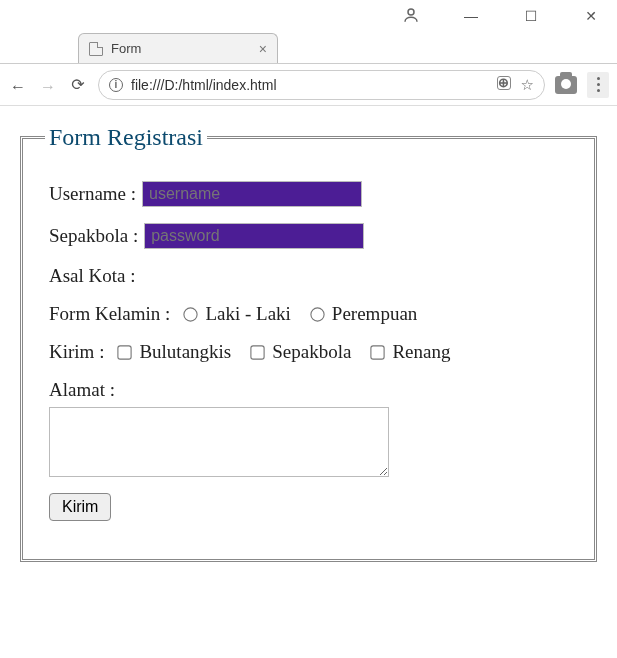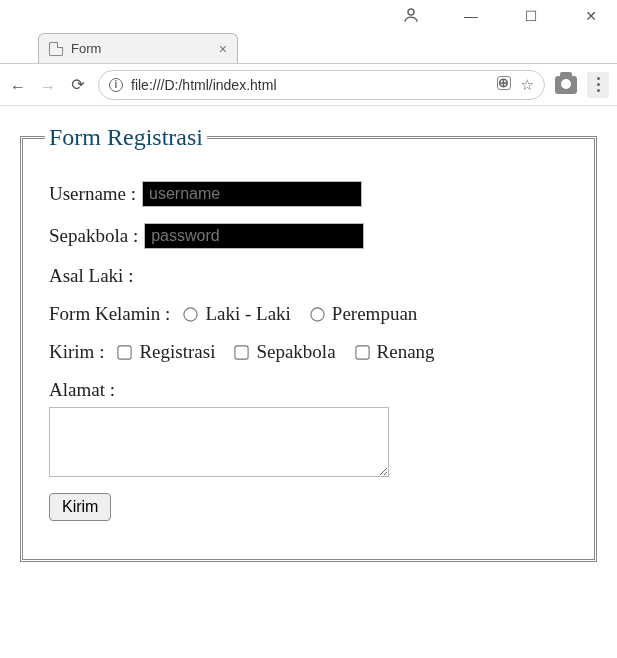--- a/index.html
+++ b/index.html
@@ -43,20 +43,21 @@
       padding: 12px 10px;
       border: 1px solid #b9b9b9;
       border-bottom: none;
       border-top-left-radius: 6px;
       border-top-right-radius: 6px;
       background: #f2f2f2;
       font-size: 13px;
       color: #444;
       gap: 8px;
       position: relative;
+      margin-left: 40px;
     }
     .tab .file-icon {
       width: 14px;
       height: 14px;
       border: 1px solid #888;
       border-radius: 1px;
       position: relative;
       flex-shrink: 0;
     }
     .tab .file-icon::after {
@@ -184,21 +185,21 @@
       gap: 6px;
     }
     .form-row.stack { display: block; }
     .text-input {
       font-family: Arial, sans-serif;
       font-size: 16px;
       padding: 3px 6px;
       width: 220px;
       border: 1px solid #bbb;
       color: #888;
-      background: #000000;
+      background: #4c1d95;
     }
     select.city-select {
       font-family: Arial, sans-serif;
       font-size: 16px;
       padding: 2px 4px;
       border: 1px solid #888;
       background: #efefef;
     }
     input[type="radio"], input[type="checkbox"] {
       margin: 0 2px 0 8px;
@@ -277,35 +278,35 @@
       <span>Username :</span>
       <input type="text" class="text-input" placeholder="username" style="">
     </div>
 
     <div class="form-row">
       <span>Sepakbola :</span>
       <input type="text" class="text-input" placeholder="password" style="">
     </div>
 
     <div class="form-row">
-      <span>Asal Laki :</span>
+      <span>Asal Kota :</span>
     </div>
 
     <div class="form-row">
       <span>Form Kelamin :</span>
       <input type="radio" name="gender" style="">
       <span class="opt-label">Laki - Laki</span>
       <input type="radio" name="gender" style="">
       <span class="opt-label">Perempuan</span>
     </div>
 
     <div class="form-row">
       <span>Kirim :</span>
       <input type="checkbox" style="">
-      <span class="opt-label">Registrasi</span>
+      <span class="opt-label">Bulutangkis</span>
       <input type="checkbox" style="">
       <span class="opt-label">Sepakbola</span>
       <input type="checkbox" style="">
       <span class="opt-label">Renang</span>
     </div>
 
     <div class="form-row stack">
       <span>Alamat :</span>
       <textarea class="address" style=""></textarea>
     </div>

